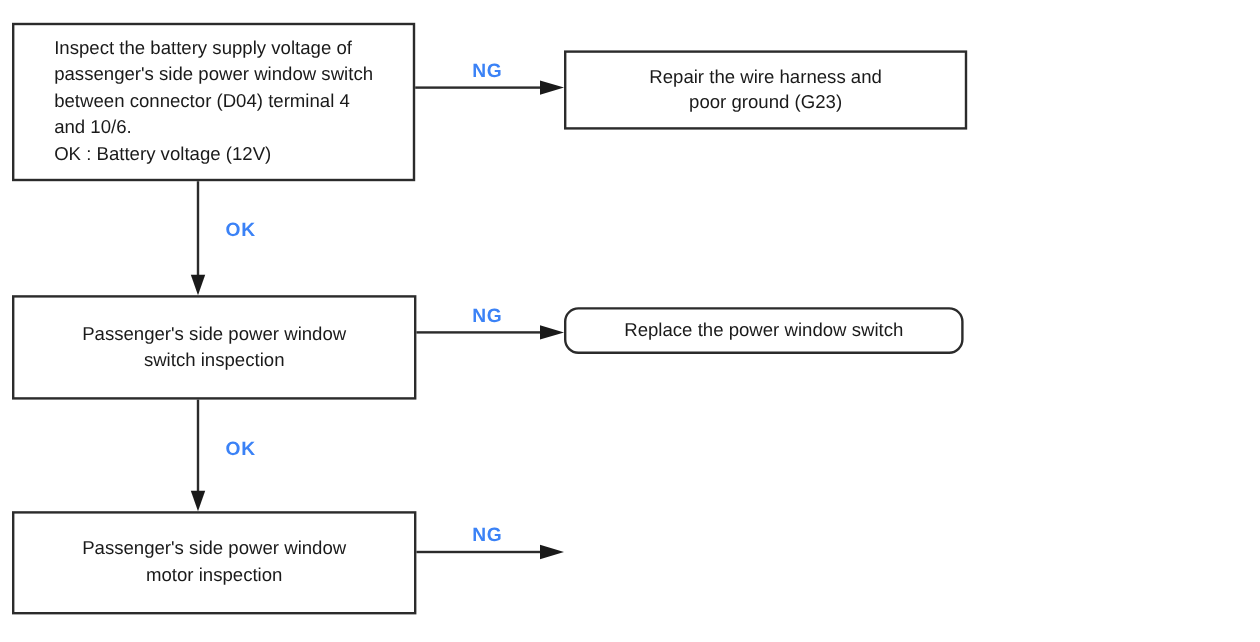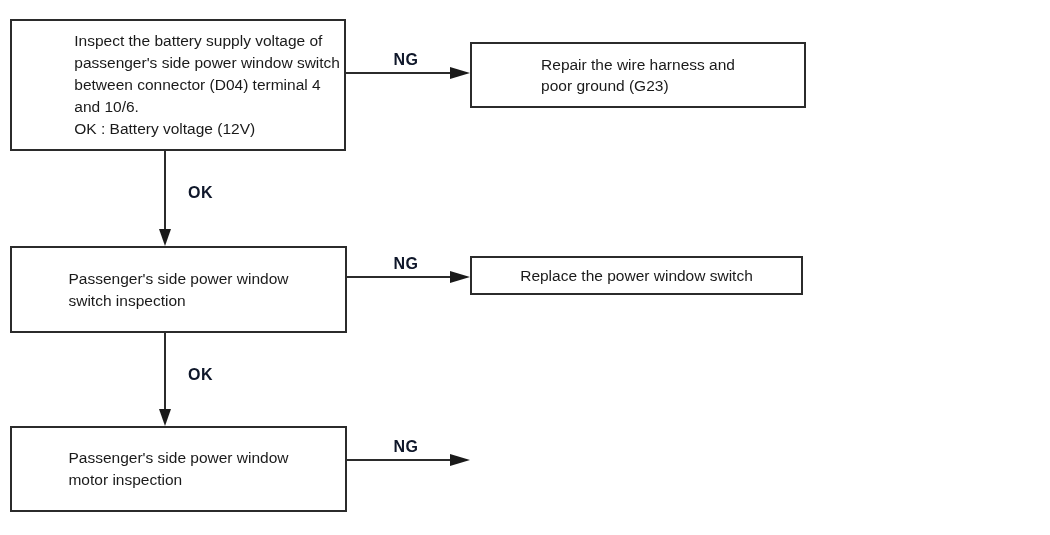--- a/index.html
+++ b/index.html
@@ -22,26 +22,26 @@
     border: 2px solid #2b2b2b;
     background: #ffffff;
     display: flex;
     align-items: center;
     justify-content: center;
   }
   .node-text {
     white-space: pre-line;
     font-size: 15.5px;
     line-height: 22px;
-    text-align: left;
+    text-align: center;
   }
   .node.align-left {
-    justify-content: flex-end;
+    justify-content: center;
     align-items: flex-start;
-    padding: 9px 4px;
+    padding: 9px 21px;
   }
   .node.align-left .node-text {
     text-align: left;
   }
   .hline {
     position: absolute;
     height: 2px;
     background: #2b2b2b;
   }
   .vline {
@@ -62,21 +62,21 @@
     width: 0;
     height: 0;
     border-top: 17px solid #1a1a1a;
     border-left: 6px solid transparent;
     border-right: 6px solid transparent;
   }
   .edge-label {
     position: absolute;
     font-size: 16px;
     font-weight: bold;
-    color: #0f172a;
+    color: #3b82f6;
     width: 42px;
     text-align: center;
     letter-spacing: 0.5px;
   }
   .edge-label.ok {
     text-align: right;
     width: 36px;
   }
 </style>
 </head>
@@ -107,21 +107,21 @@
 
   <div class="node" style="left:10px; top:246px; width:337px; height:87px;">
     <div class="node-text">Passenger's side power window
 switch inspection</div>
   </div>
 
   <div class="hline" style="left:347px; top:276px; width:105px;"></div>
   <div class="arrow-right" style="left:450px; top:271px;"></div>
   <span class="edge-label" style="left:385px; top:255px;">NG</span>
 
-  <div class="node" style="left:470px; top:256px; width:333px; height:39px;">
+  <div class="node" style="left:470px; top:256px; width:333px; height:39px;border-radius:12px;">
     <div class="node-text">Replace the power window switch</div>
   </div>
 
   <div class="vline" style="left:164px; top:333px; height:77px;"></div>
   <div class="arrow-down" style="left:159px; top:409px;"></div>
   <span class="edge-label ok" style="left:177px; top:366px;">OK</span>
 
   <div class="node" style="left:10px; top:426px; width:337px; height:86px;">
     <div class="node-text">Passenger's side power window
 motor inspection</div>

